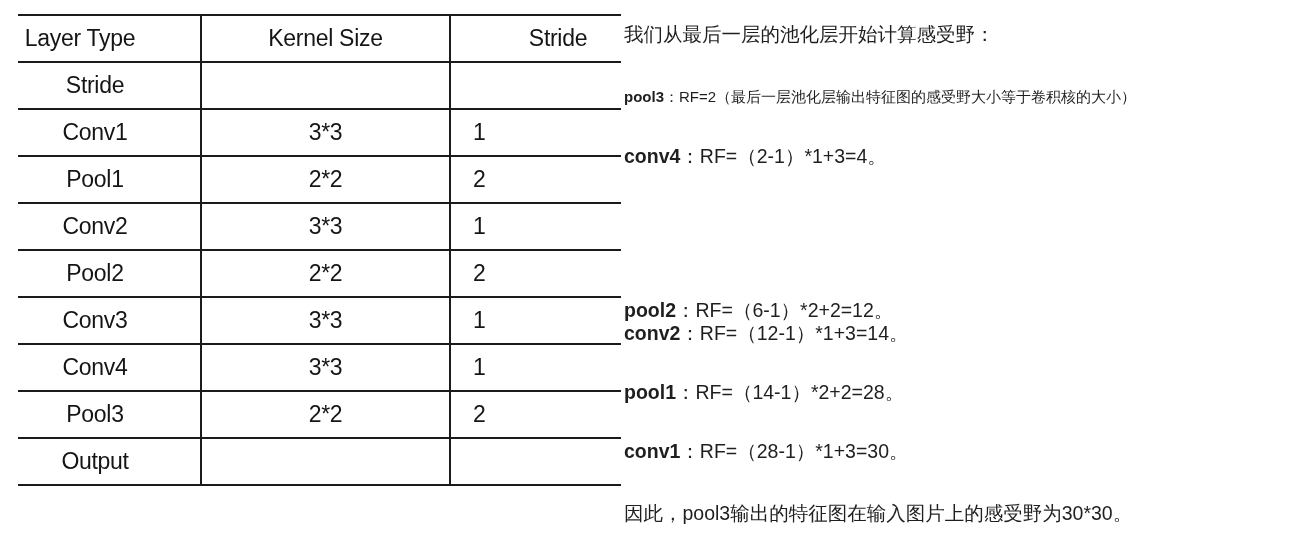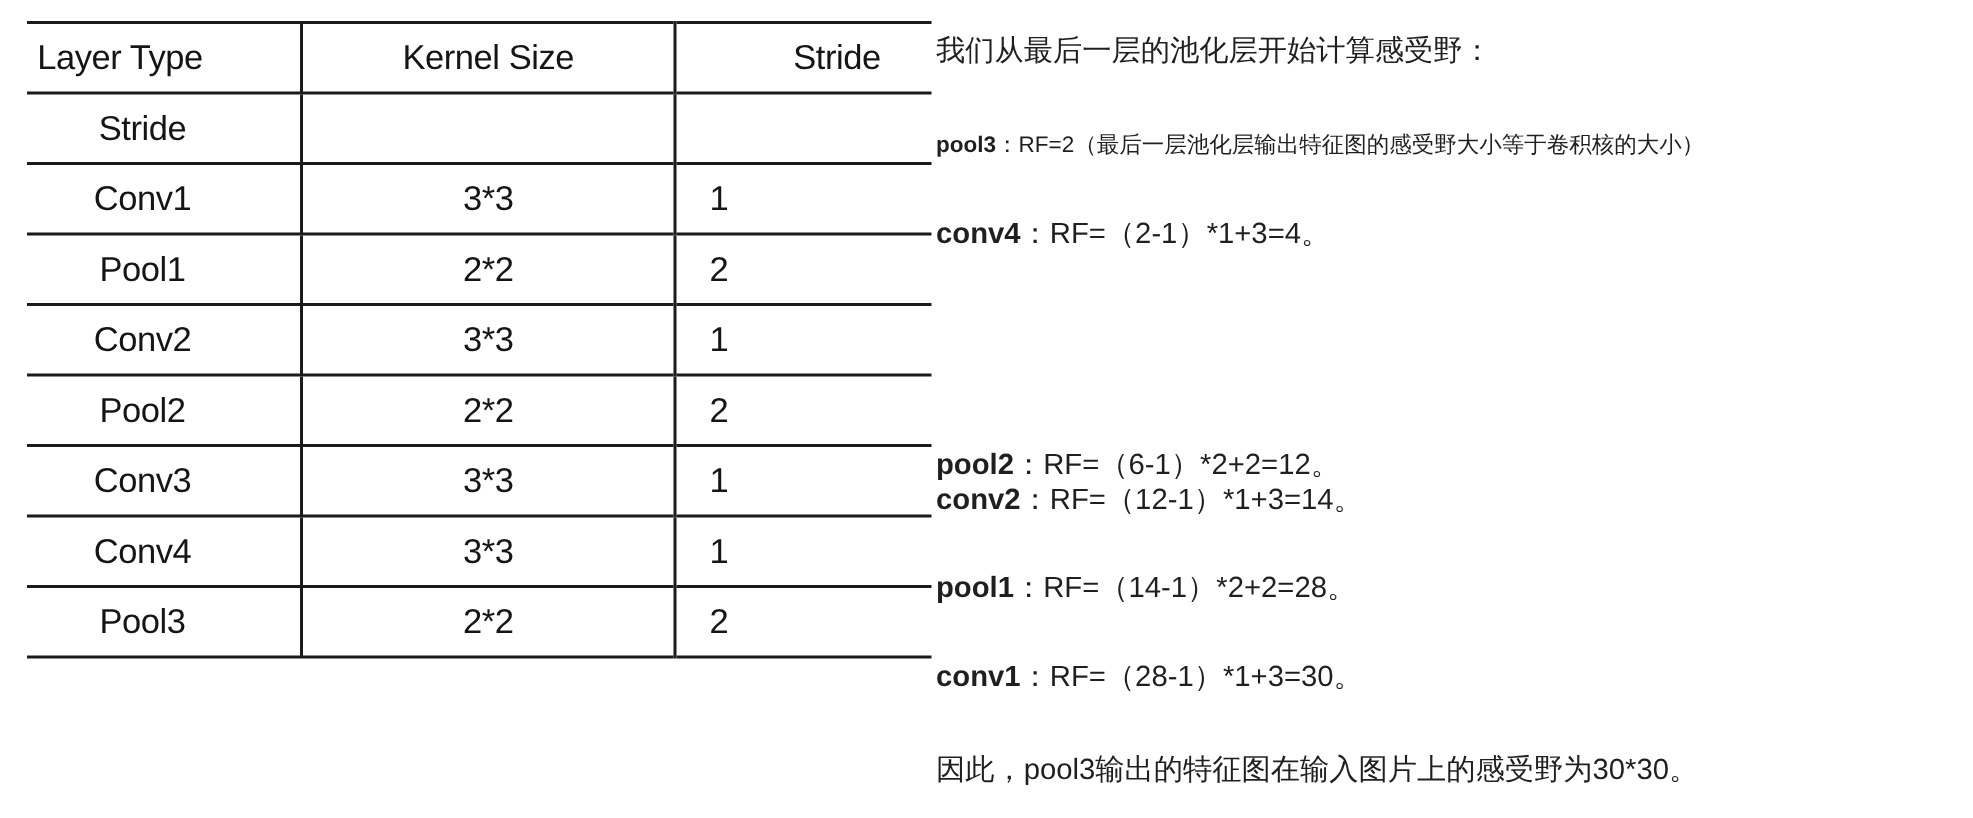--- a/index.html
+++ b/index.html
@@ -176,20 +176,25 @@
         <tr>
           <td class="col1">Conv4</td>
           <td class="col2">3*3</td>
           <td class="col3">1</td>
         </tr>
         <tr>
           <td class="col1">Pool3</td>
           <td class="col2">2*2</td>
           <td class="col3">2</td>
         </tr>
+        <tr>
+          <td class="col1">Output</td>
+          <td class="col2"></td>
+          <td class="col3"></td>
+        </tr>
       </tbody>
     </table>
   </div>
 
   <div id="explanation">
 
     <div class="para intro">我们从最后一层的池化层开始计算感受野：</div>
 
     <div class="para p-pool3">
       <span class="lbl">pool3</span><span>：RF=2（最后一层池化层输出特征图的感受野大小等于卷积核的大小）</span>

